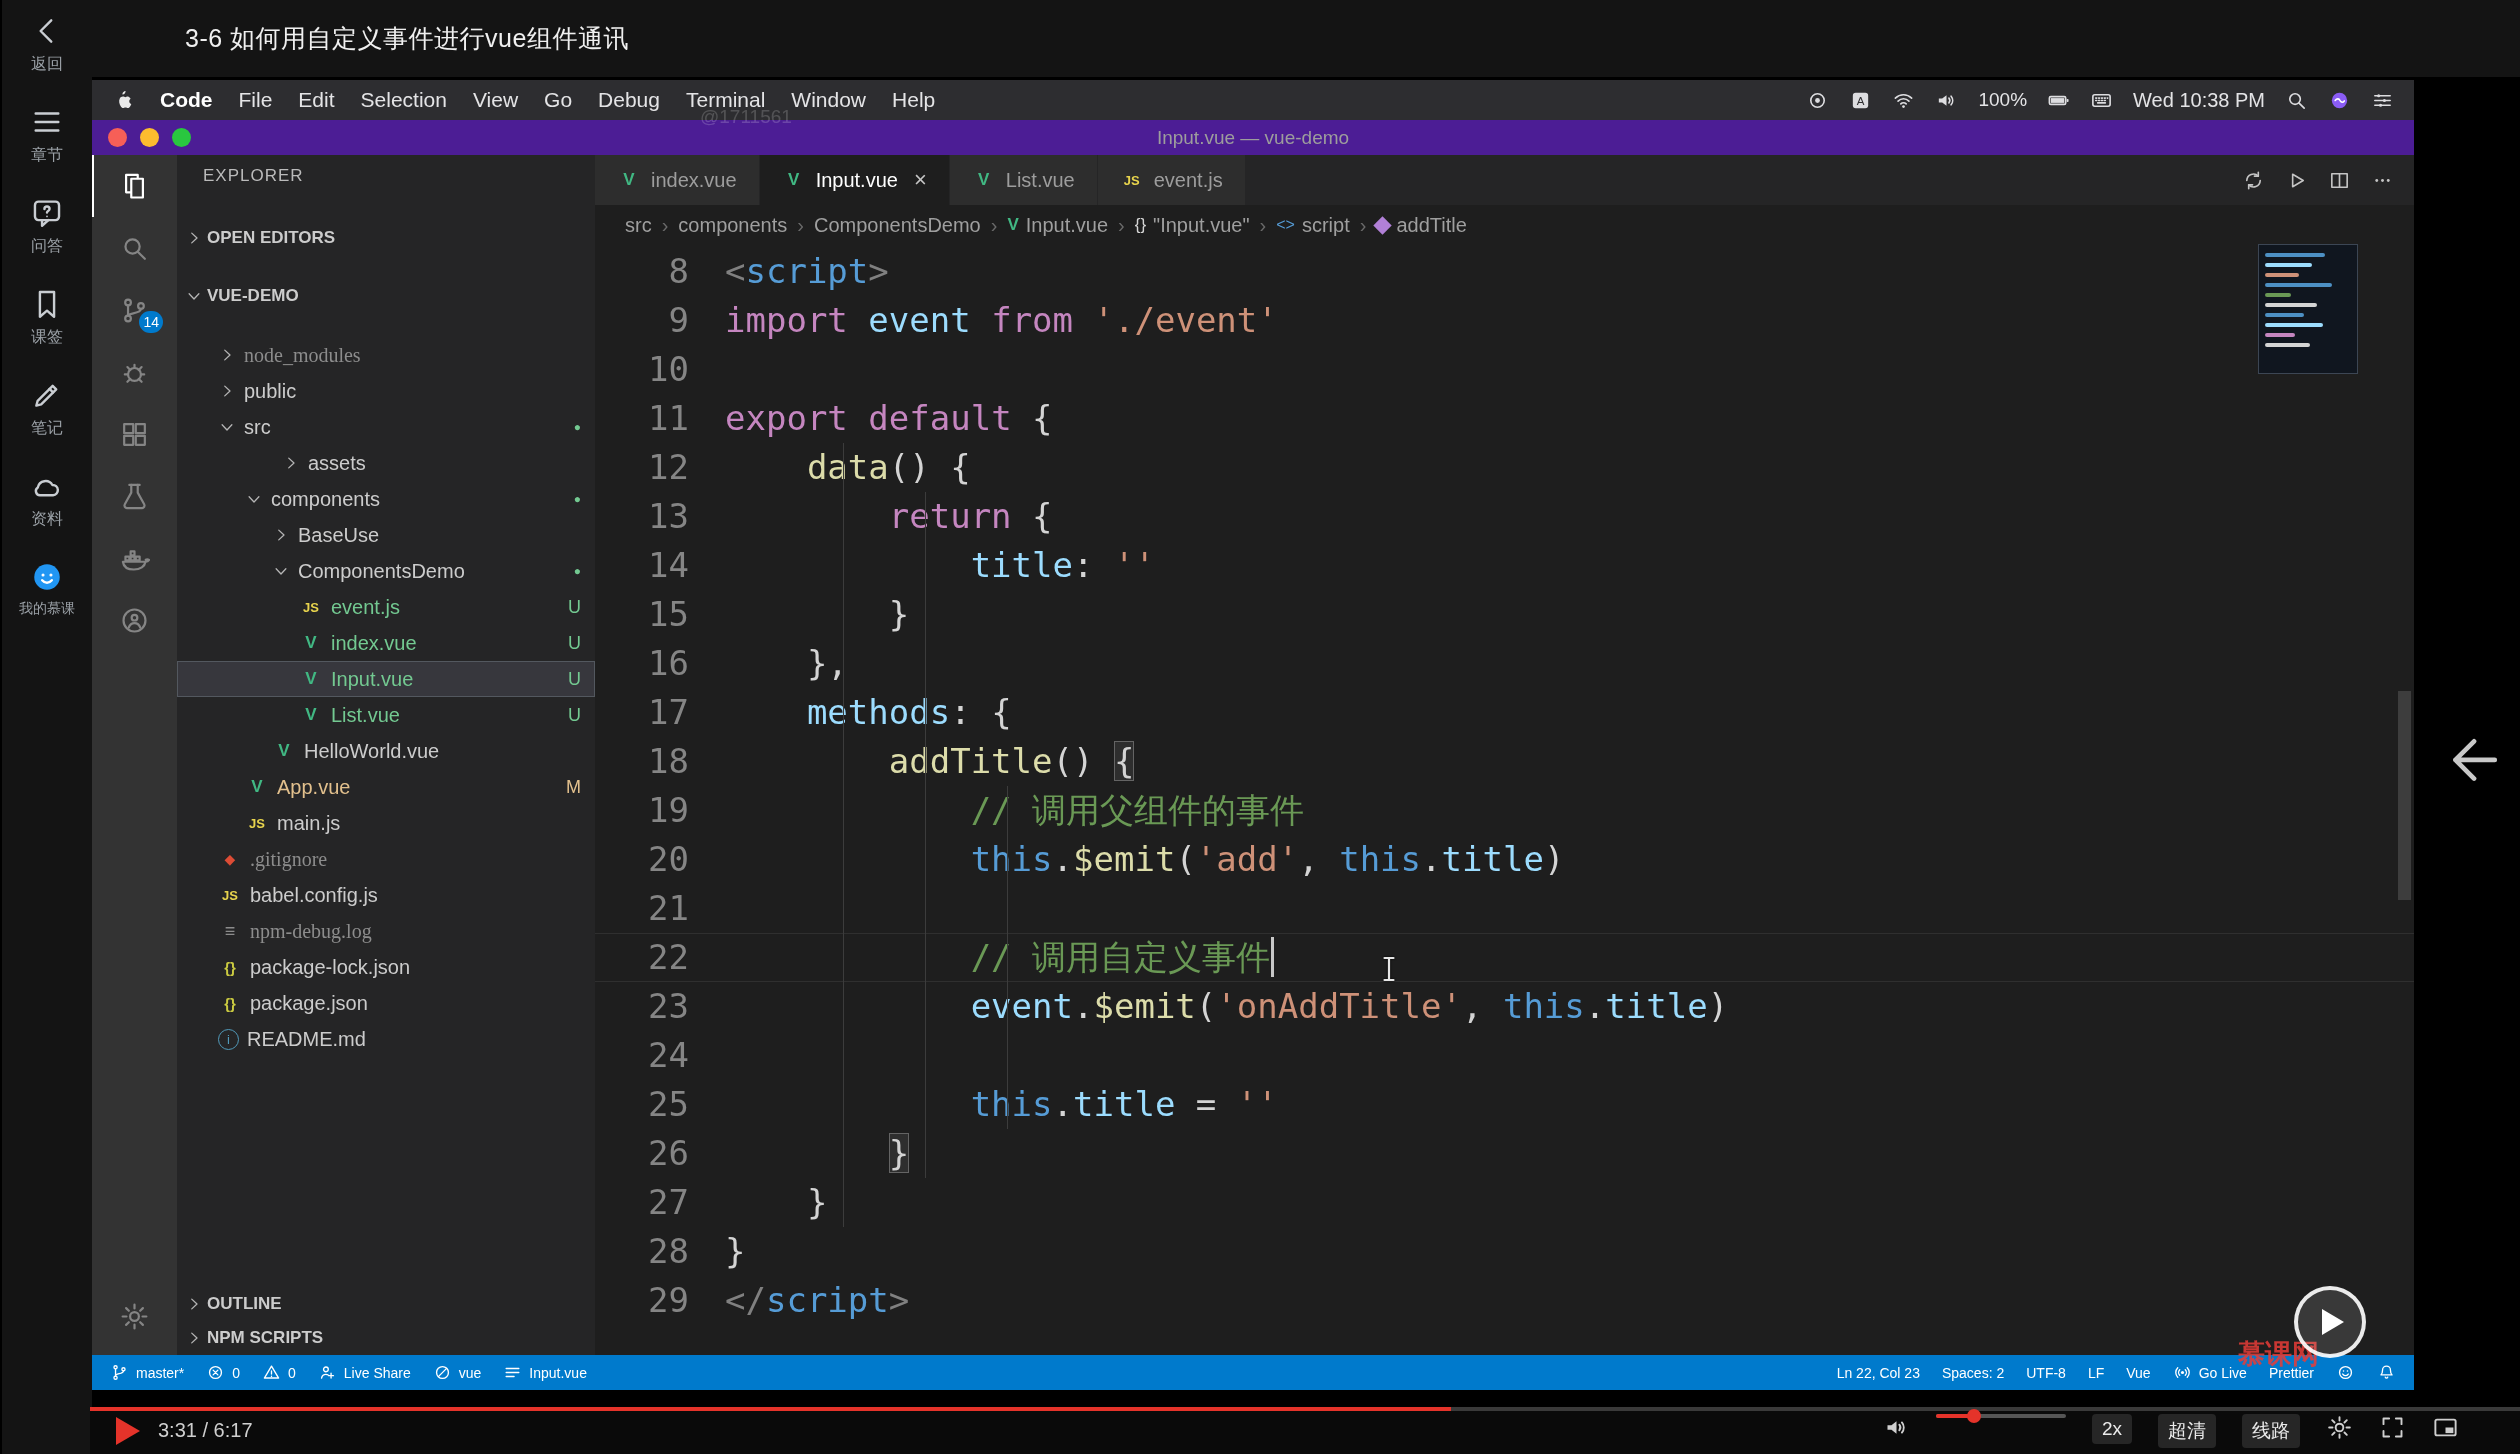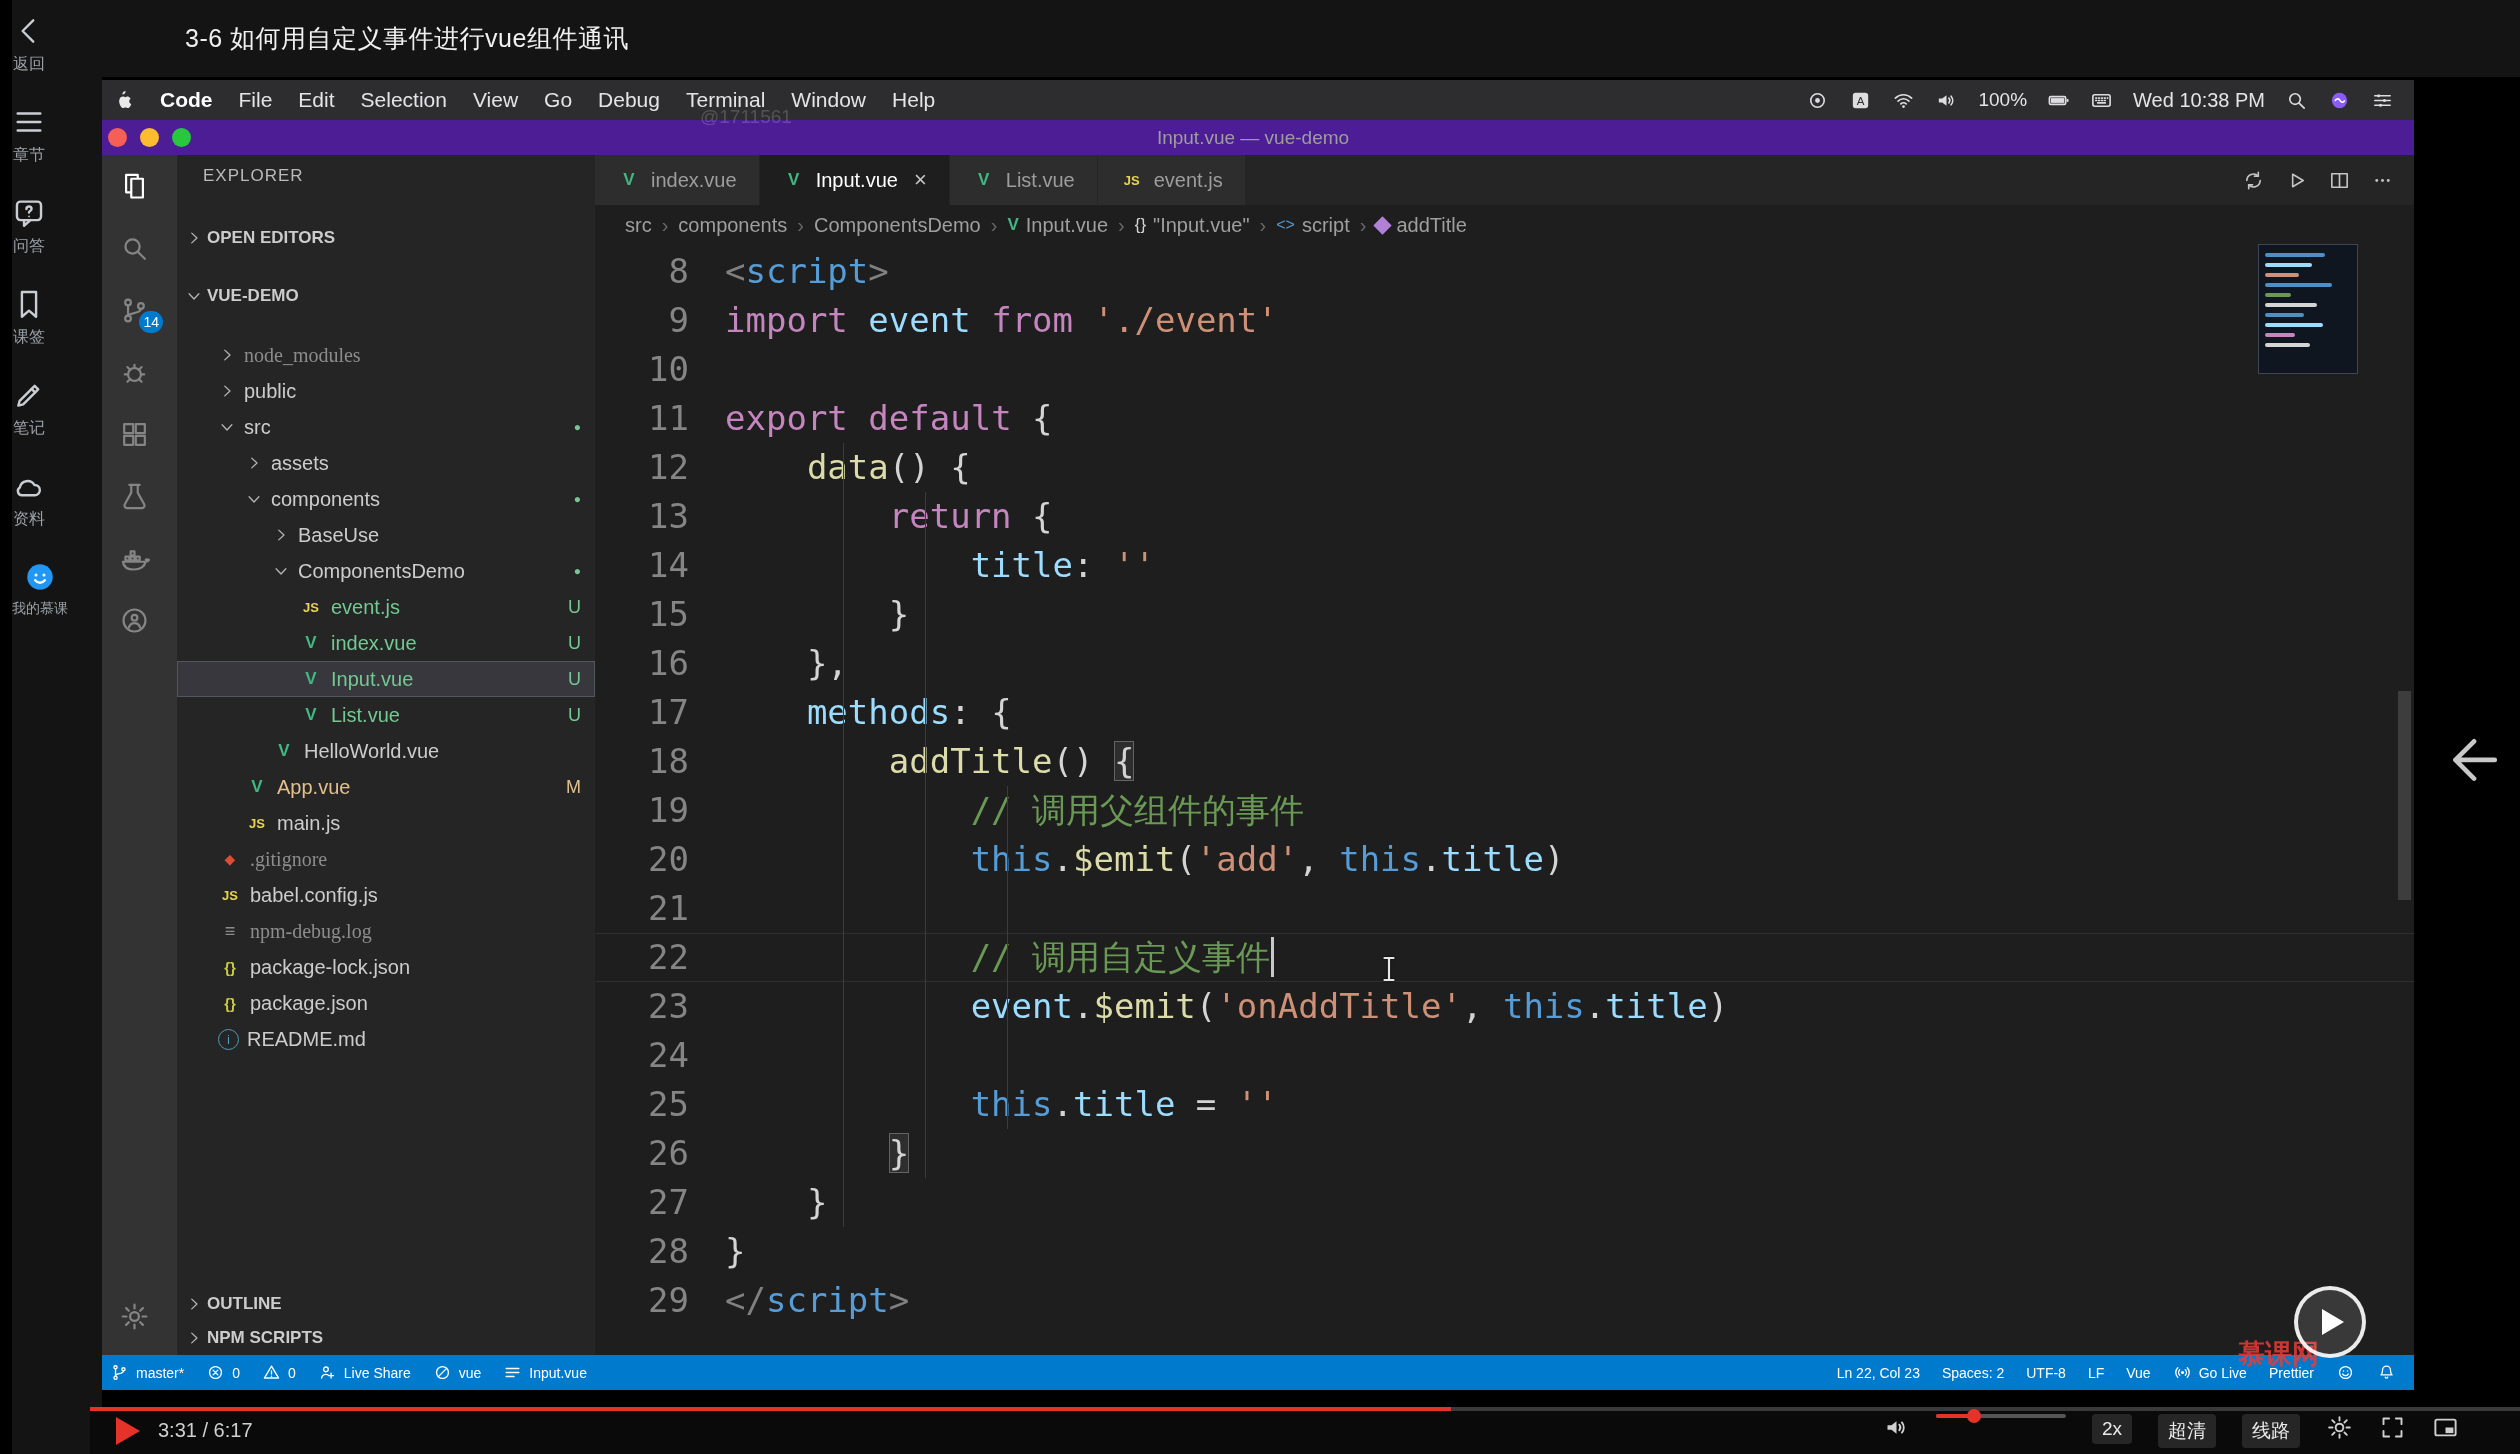--- a/index.html
+++ b/index.html
@@ -4,22 +4,22 @@
 <style>
   html,body{margin:0;padding:0;background:#000;}
   #stage{position:relative;width:2520px;height:1454px;background:#000;overflow:hidden;
          font-family:"Liberation Sans","DejaVu Sans",sans-serif;color:#ccc;}
   svg{display:block;width:100%;height:100%;}
 
   
   #topbar{position:absolute;left:90px;top:0;right:0;height:77px;background:#141414;}
   #course-title{position:absolute;left:95px;top:0;height:77px;display:flex;align-items:center;
                 color:#f0f0f0;font-size:25px;letter-spacing:.5px;}
-  #player-side{position:absolute;left:12px;top:0;width:90px;height:1454px;background:#141414;z-index:30;
-               display:flex;flex-direction:column;align-items:flex-start;padding-top:14px;gap:30px;box-sizing:border-box;}
+  #player-side{position:absolute;left:2px;top:0;width:90px;height:1454px;background:#141414;z-index:30;
+               display:flex;flex-direction:column;align-items:center;padding-top:14px;gap:30px;box-sizing:border-box;}
   .pitem{display:flex;flex-direction:column;align-items:center;gap:6px;cursor:pointer;}
   .pitem .pic{width:34px;height:34px;color:#c9cdd2;}
   .pitem .plb{font-size:16px;color:#9aa0a6;white-space:nowrap;}
   .pitem.small .plb{font-size:14px;}
 
   
   #menubar{position:absolute;left:92px;top:80px;width:2322px;height:40px;background:#2d2d30;
            display:flex;align-items:center;padding:0 20px;box-sizing:border-box;font-size:21px;color:#e4e4e6;gap:26px;}
   #apple-icon{width:22px;height:22px;color:#e8e8e8;flex:none;}
   #menu-app{font-weight:bold;color:#fff;}
@@ -426,21 +426,21 @@
             </div>
             <div class="trow" style="padding-left: 41px;">
               <span class="chev down">
                 <svg viewBox="0 0 24 24" fill="none" stroke="currentColor" stroke-width="1.7" stroke-linecap="round" stroke-linejoin="round">
                   <path d="M9 5.5l7 6.5-7 6.5"></path>
                 </svg>
               </span>
               <span>src</span>
               <span class="dot">●</span>
             </div>
-            <div class="trow" style="padding-left: 68px;">
+            <div class="trow" style="padding-left: 105px;">
               <span class="chev">
                 <svg viewBox="0 0 24 24" fill="none" stroke="currentColor" stroke-width="1.7" stroke-linecap="round" stroke-linejoin="round">
                   <path d="M9 5.5l7 6.5-7 6.5"></path>
                 </svg>
               </span>
               <span>assets</span>
             </div>
             <div class="trow" style="padding-left: 68px;">
               <span class="chev down">
                 <svg viewBox="0 0 24 24" fill="none" stroke="currentColor" stroke-width="1.7" stroke-linecap="round" stroke-linejoin="round">

